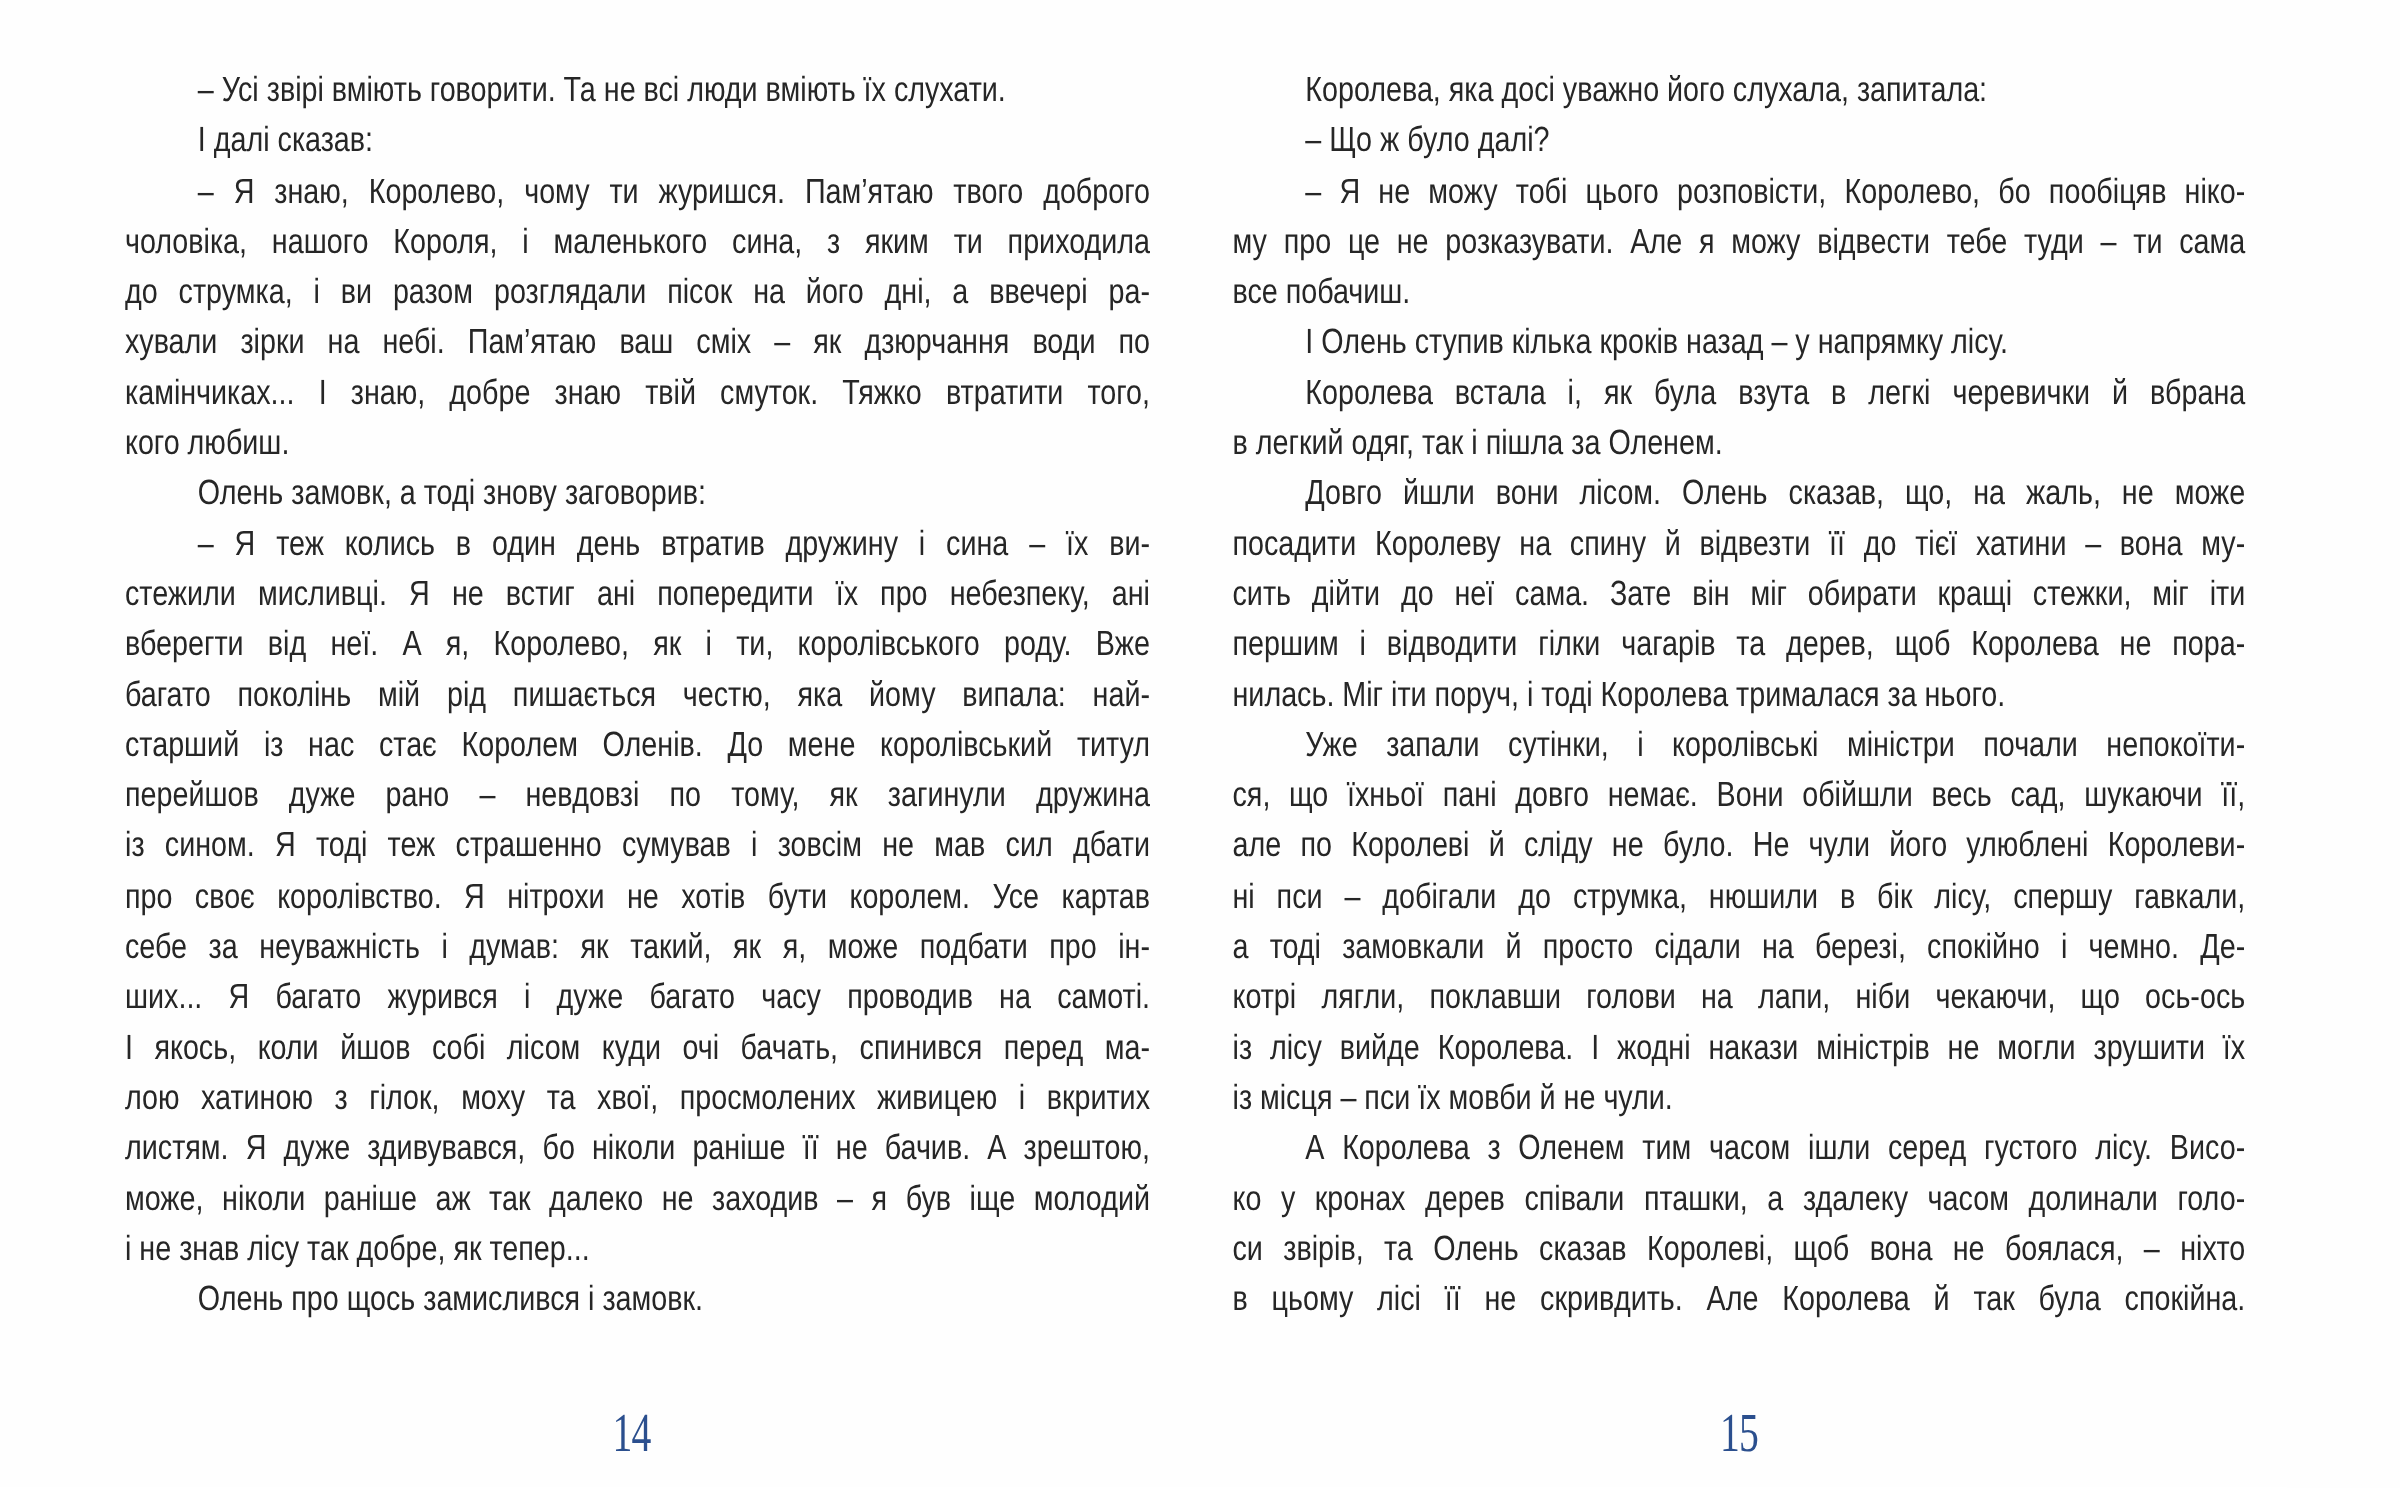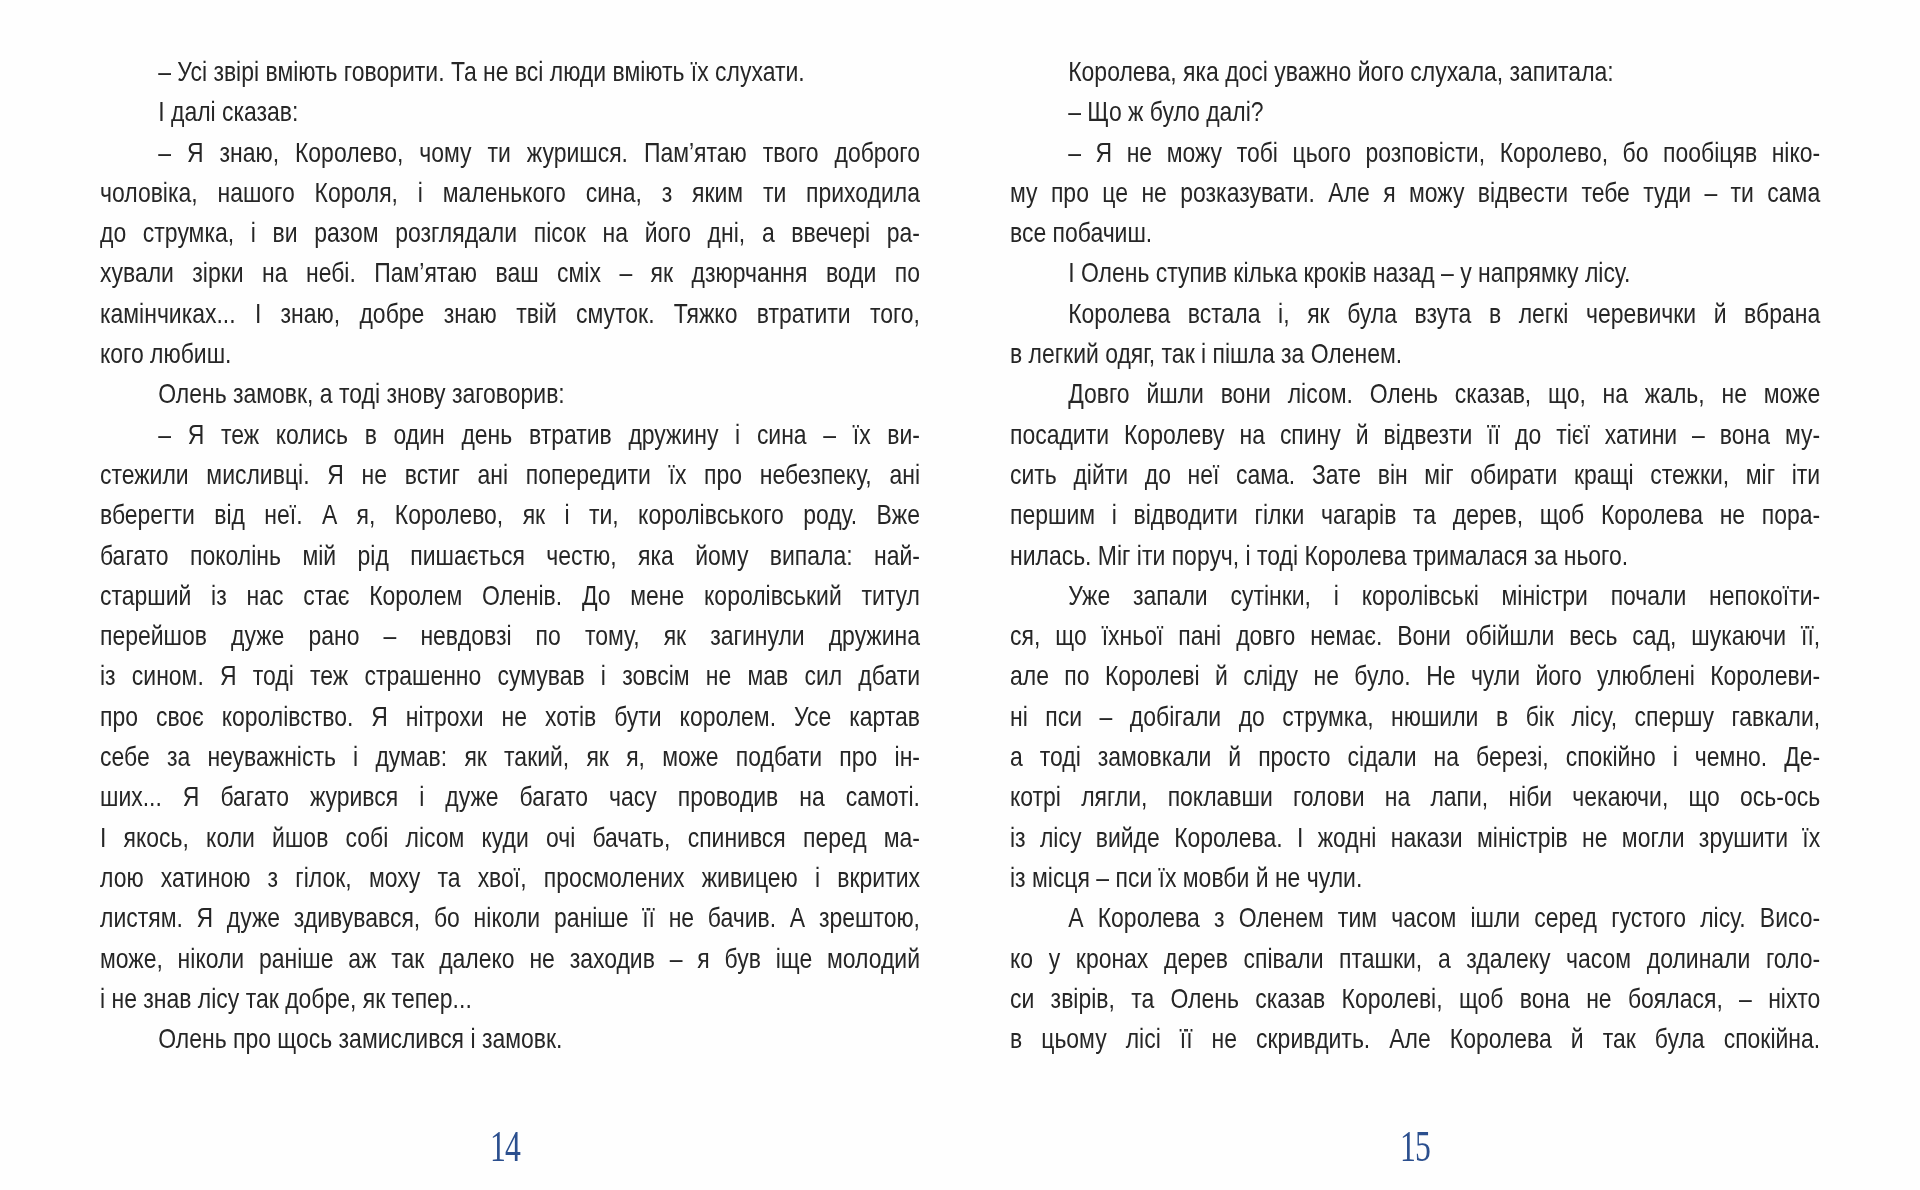--- a/index.html
+++ b/index.html
@@ -4,21 +4,21 @@
 <style>
   html, body { margin: 0; padding: 0; background: #ffffff; }
   body {
     width: 1920px; height: 1190px; position: relative; overflow: hidden;
     font-family: "Liberation Sans", "DejaVu Sans", sans-serif;
     color: #262626;
   }
   .spread { position: absolute; inset: 0; background: #fefefe; }
   .page { position: absolute; top: 0; height: 1172px; }
   .page-left { left: 0; width: 960px; }
-  .page-right { left: 960px; width: 960px; }
+  .page-right { left: 936px; width: 960px; }
   .column {
     position: absolute; top: 52px;
     transform-origin: 0 0;
     transform: scaleX(0.82);
   }
   .page-left .column { left: 100px; width: 1000px; }  
   .page-right .column { left: 50px; width: 988px; }   
   .line {
     font-size: 28px;
     line-height: 40.3px;

